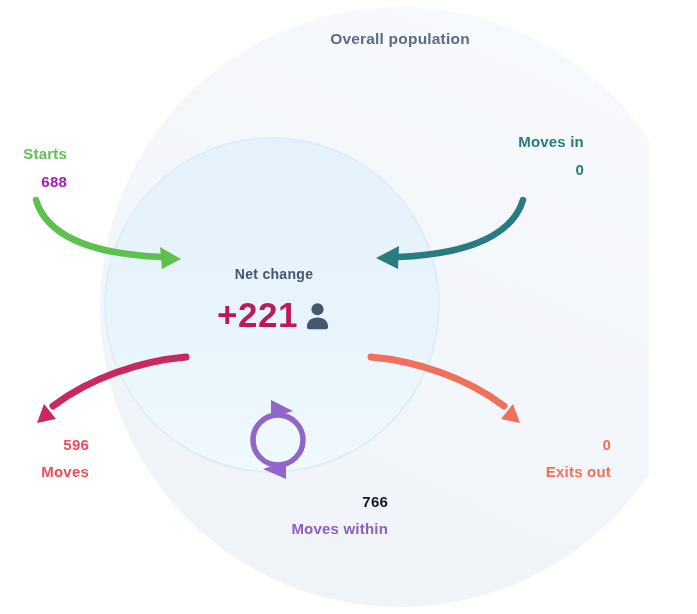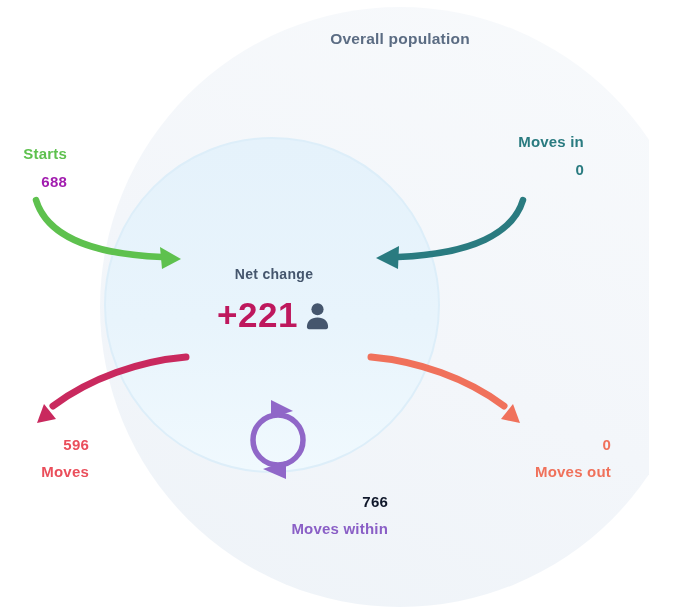--- a/index.html
+++ b/index.html
@@ -106,21 +106,21 @@
     </svg>
   </div>
 
   <div class="label-block flow-block tight" style="left:0px; top:431px; width:56px;">
     <div style="color: rgb(234, 78, 91);">596</div>
     <div style="color: rgb(234, 78, 91);">Moves</div>
   </div>
 
   <div class="label-block flow-block tight" style="left:466px; top:431px; width:112px;">
     <div style="color: rgb(240, 113, 91);">0</div>
-    <div style="color: rgb(240, 113, 91);">Moves out</div>
+    <div style="color: rgb(240, 113, 91);">Exits out</div>
   </div>
 
   <div class="label-block flow-block tight" style="left:205px; top:488px; width:150px;">
     <div style="color: #0f172a;">766</div>
     <div style="color: rgb(138, 95, 198);">Moves within</div>
   </div>
 
 </div>
 
 </body></html>

